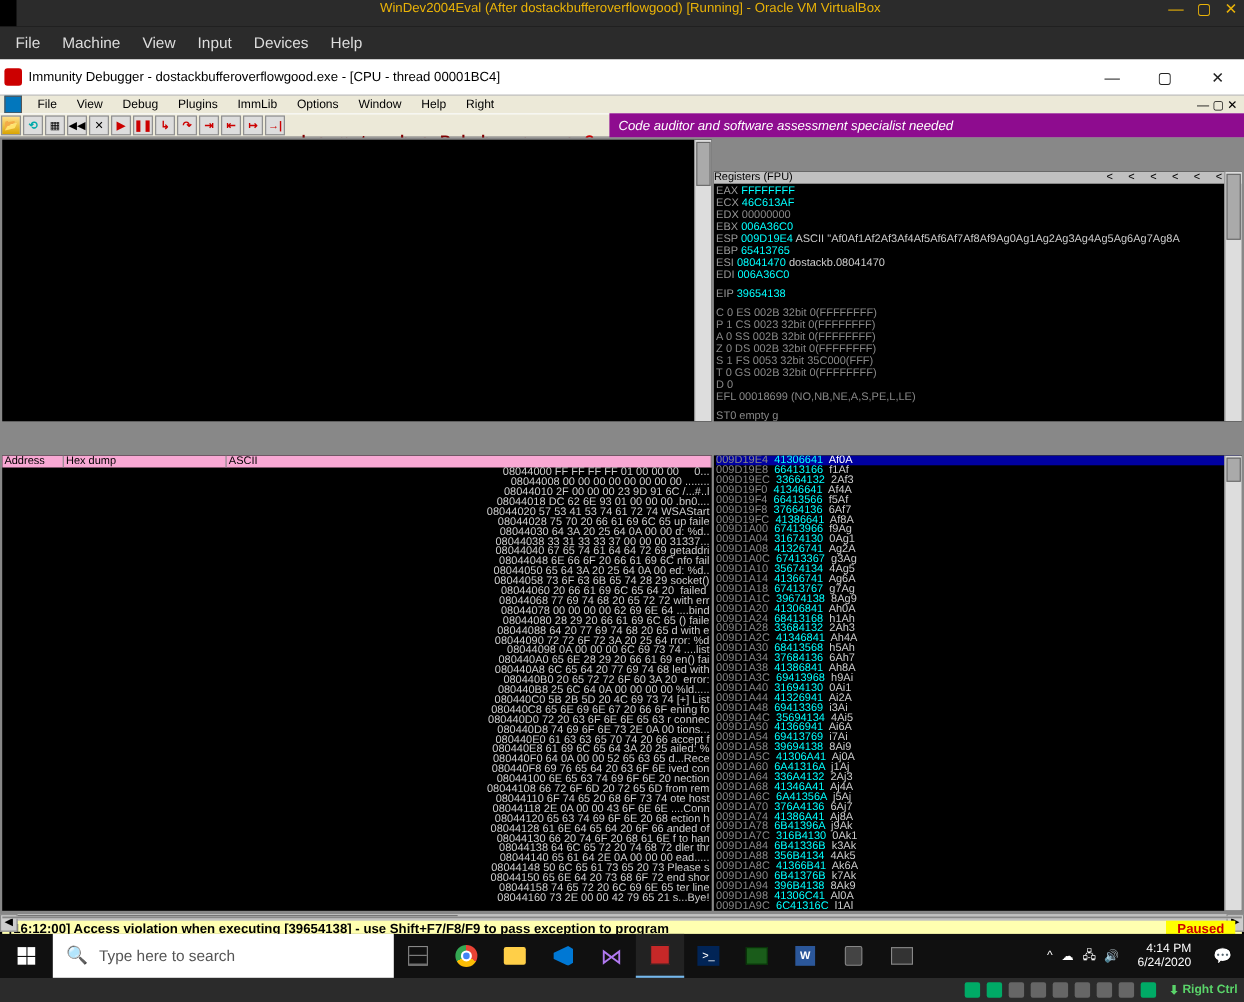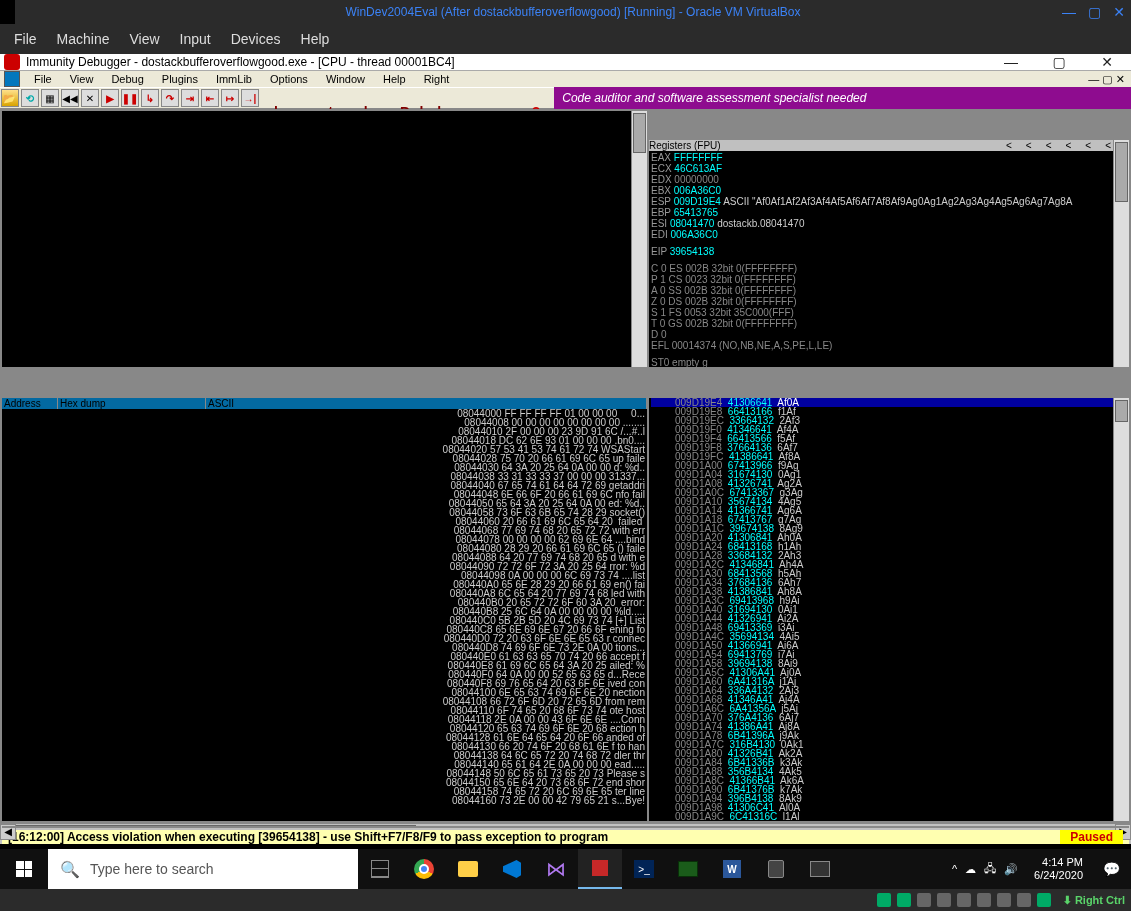--- a/index.html
+++ b/index.html
@@ -1,26 +1,26 @@
 <!DOCTYPE html>
 <html><head>
 <meta charset="utf-8">
 <style>
 * { margin:0; padding:0; box-sizing:border-box; font-family:'Segoe UI',Tahoma,sans-serif; }
 body { width:1131px; height:911px; background:#000; overflow:hidden; position:relative; }
 .mono { font-family:'Courier New',Consolas,monospace;margin-top:29px; }
 
 
-.vb-title { height:24px; background:#2b2b2b; color:#3b82f6; display:flex; align-items:center; justify-content:center; font-size:12px; position:relative;margin-left:15px; }
+.vb-title { height:24px; background:#2b2b2b; color:#eab308; display:flex; align-items:flex-start; justify-content:center; font-size:12px; position:relative;margin-left:15px; }
 .vb-ctrl { position:absolute; right:6px; display:flex; gap:12px; font-size:14px; }
 .vb-menu { height:30px; background:#2b2b2b; color:#ddd; display:flex; align-items:center; padding-left:14px; gap:20px; font-size:14px; }
 
 
 .imm { position:absolute; top:54px; left:0; right:0; height:790px; background:#c0c0c0; display:flex; flex-direction:column; }
-.imm-title { height:22px; background:#fff; display:flex; align-items:center; padding:0 4px; font-size:12px; border-bottom:1px solid #aaa; }
+.imm-title { height:22px; background:#fff; display:flex; align-items:center; padding:16px 4px; font-size:12px; border-bottom:1px solid #aaa; }
 .imm-title .ico { width:16px; height:16px; background:#c00; border-radius:3px; margin-right:6px; }
 .imm-title .winbtns { margin-left:auto; display:flex; gap:8px; font-size:14px; color:#222; }
 .imm-title .winbtns span { width:40px; text-align:center; }
 .imm-menu { height:20px; background:#ece9d8; display:flex; align-items:center; padding-left:4px; gap:2px; font-size:11px; color:#000; }
 .imm-menu .mimg { width:16px; height:16px; background:#0277bd; margin-right:4px; border:1px solid #555; }
 .imm-menu span { padding:1px 8px; }
 .imm-tool { height:22px; background:#ece9d8; display:flex; align-items:center; border-top:1px solid #fff; border-bottom:1px solid #888; font-size:11px; }
 .tbtn { width:18px; height:18px; border:1px solid #888; margin:0 1px; background:#ddd; display:flex; align-items:center; justify-content:center; font-size:10px; color:#000; }
 .tbtn.folder { background:linear-gradient(#ffe08a,#d9a400); }
 .tbtn.red { color:#c00; font-weight:bold; }
@@ -40,28 +40,28 @@
 
 
 .reg .lbl { color:#999; }
 .reg .cy { color:#00ffff; }
 .reg .gr { color:#888; }
 .reg .wh { color:#ccc; }
 .reg .rhd { background:#c0c0c0; color:#000; display:flex; }
 .reg .rhd .arrs { margin-left:auto; letter-spacing:14px; padding-right:4px; }
 
 
-.stack .row { white-space:pre; color:#ccc;padding-left:24px; }
+.stack .row { white-space:pre; color:#ccc; }
 .stack .row.sel { background:#0000a0; color:#fff; }
 .stack .addr { color:#888; }
 .stack .val { color:#00ffff; }
 
 
 .dump .row { white-space:pre; color:#ccc;text-align:right; }
-.dump .cols { background:#0369a1; color:#000; display:flex;justify-content:center; }
+.dump .cols { background:#f9a8d4; color:#000; display:flex;justify-content:center; }
 .dump .cols div { border-right:1px solid #888; padding:0 4px 0 2px; }
 
 
 .logbar { height:16px; background:#fff; border:1px solid #888; margin:2px; font-size:10px; position:relative; }
 .logbar .darrow { position:absolute; right:2px; top:1px; font-size:9px; }
 .logline { height:18px; background:#ffffb0; display:flex; align-items:flex-end; padding-left:6px; font-size:12px; margin:0 2px 2px 2px; }
 .paused { position:absolute; right:8px; background:#ffff00; color:#c00; font-weight:bold; padding:0 10px; }
 
 
 .taskbar { position:absolute; left:0; right:0; bottom:22px; height:40px; background:#101010; display:flex; align-items:center; color:#fff; }
@@ -187,21 +187,21 @@
           <div style="height:6px"></div>
           <div><span class="lbl">EIP</span> <span class="cy">39654138</span></div>
           <div style="height:6px"></div>
           <div class="gr">C 0  ES 002B 32bit 0(FFFFFFFF)</div>
           <div class="gr">P 1  CS 0023 32bit 0(FFFFFFFF)</div>
           <div class="gr">A 0  SS 002B 32bit 0(FFFFFFFF)</div>
           <div class="gr">Z 0  DS 002B 32bit 0(FFFFFFFF)</div>
           <div class="gr">S 1  FS 0053 32bit 35C000(FFF)</div>
           <div class="gr">T 0  GS 002B 32bit 0(FFFFFFFF)</div>
           <div class="gr">D 0</div>
-          <div class="gr">EFL 00014374 (NO,NB,NE,A,S,PE,L,LE)</div>
+          <div class="gr">EFL 00018699 (NO,NB,NE,A,S,PE,L,LE)</div>
           <div style="height:6px"></div>
           <div class="gr">ST0 empty g</div>
           <div class="gr">ST1 empty g</div>
           <div class="gr">ST2 empty g</div>
         </div>
       <div class="scroll-y">
           <div class="thumb" style="top:2px;height:60px"></div>
         </div>
     </div>
 
@@ -293,21 +293,20 @@
           <div class="row"><span class="addr">009D1A58</span>  <span class="val">39694138</span>  8Ai9</div>
           <div class="row"><span class="addr">009D1A5C</span>  <span class="val">41306A41</span>  Aj0A</div>
           <div class="row"><span class="addr">009D1A60</span>  <span class="val">6A41316A</span>  j1Aj</div>
           <div class="row"><span class="addr">009D1A64</span>  <span class="val">336A4132</span>  2Aj3</div>
           <div class="row"><span class="addr">009D1A68</span>  <span class="val">41346A41</span>  Aj4A</div>
           <div class="row"><span class="addr">009D1A6C</span>  <span class="val">6A41356A</span>  j5Aj</div>
           <div class="row"><span class="addr">009D1A70</span>  <span class="val">376A4136</span>  6Aj7</div>
           <div class="row"><span class="addr">009D1A74</span>  <span class="val">41386A41</span>  Aj8A</div>
           <div class="row"><span class="addr">009D1A78</span>  <span class="val">6B41396A</span>  j9Ak</div>
           <div class="row"><span class="addr">009D1A7C</span>  <span class="val">316B4130</span>  0Ak1</div>
-          <div class="row"><span class="addr">009D1A80</span>  <span class="val">41326B41</span>  Ak2A</div>
           <div class="row"><span class="addr">009D1A84</span>  <span class="val">6B41336B</span>  k3Ak</div>
           <div class="row"><span class="addr">009D1A88</span>  <span class="val">356B4134</span>  4Ak5</div>
           <div class="row"><span class="addr">009D1A8C</span>  <span class="val">41366B41</span>  Ak6A</div>
           <div class="row"><span class="addr">009D1A90</span>  <span class="val">6B41376B</span>  k7Ak</div>
           <div class="row"><span class="addr">009D1A94</span>  <span class="val">396B4138</span>  8Ak9</div>
           <div class="row"><span class="addr">009D1A98</span>  <span class="val">41306C41</span>  Al0A</div>
           <div class="row"><span class="addr">009D1A9C</span>  <span class="val">6C41316C</span>  l1Al</div>
         </div>
       <div class="scroll-y">
           <div class="thumb" style="top:2px;height:22px"></div>

